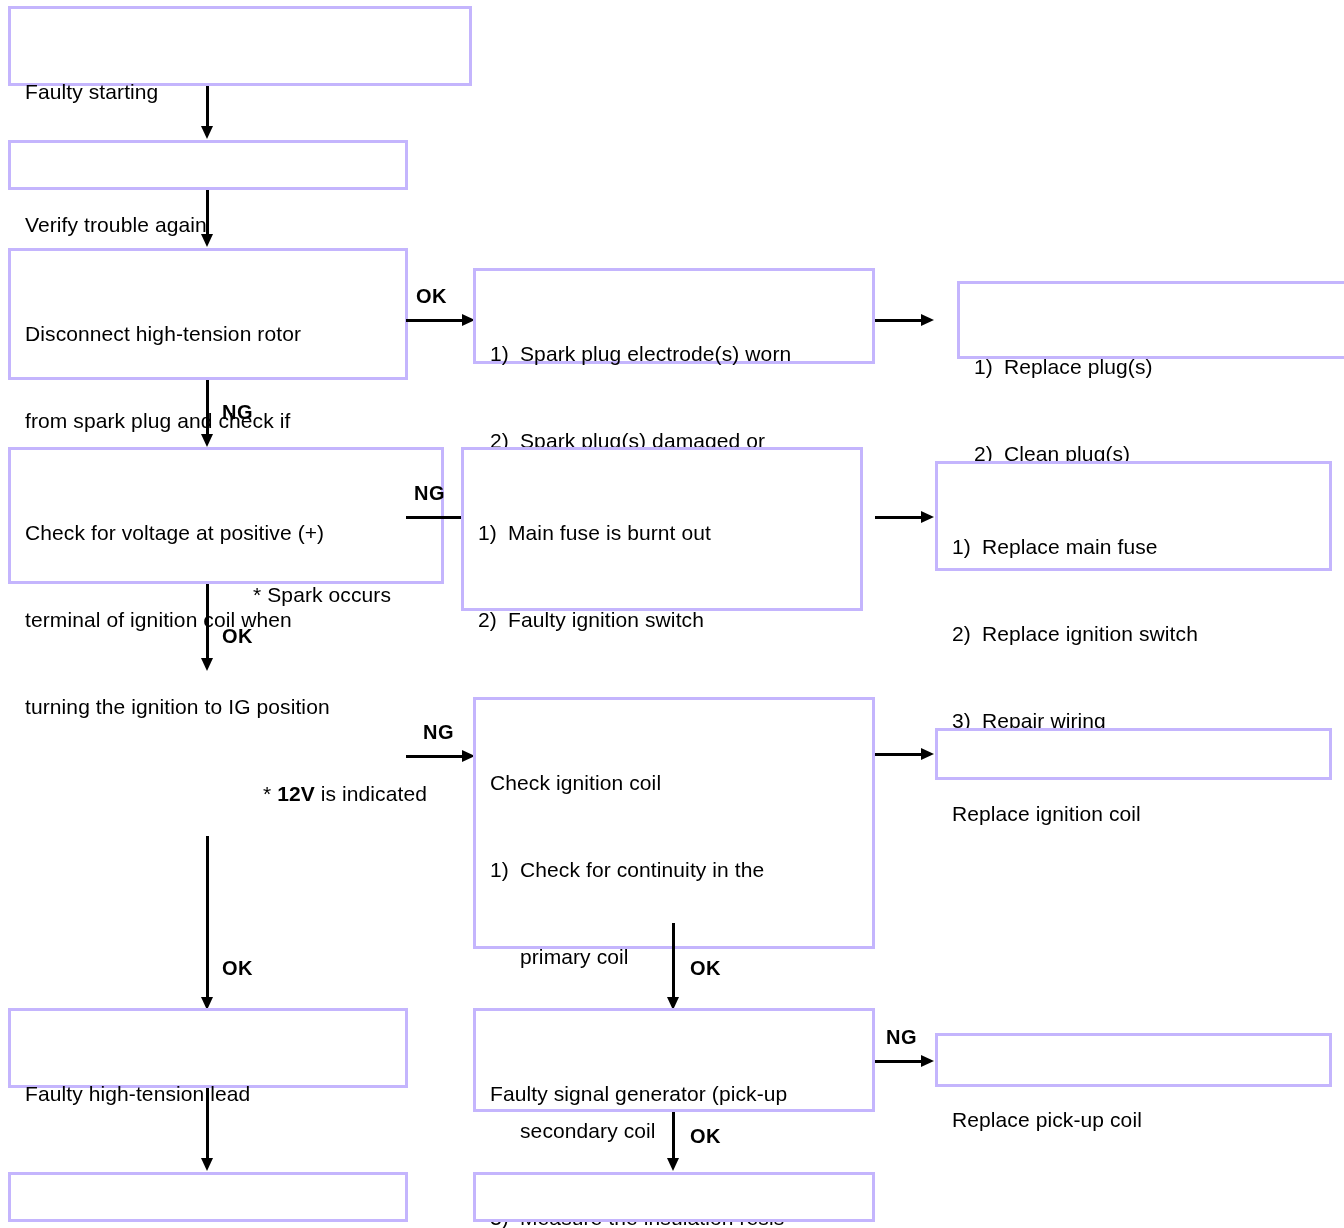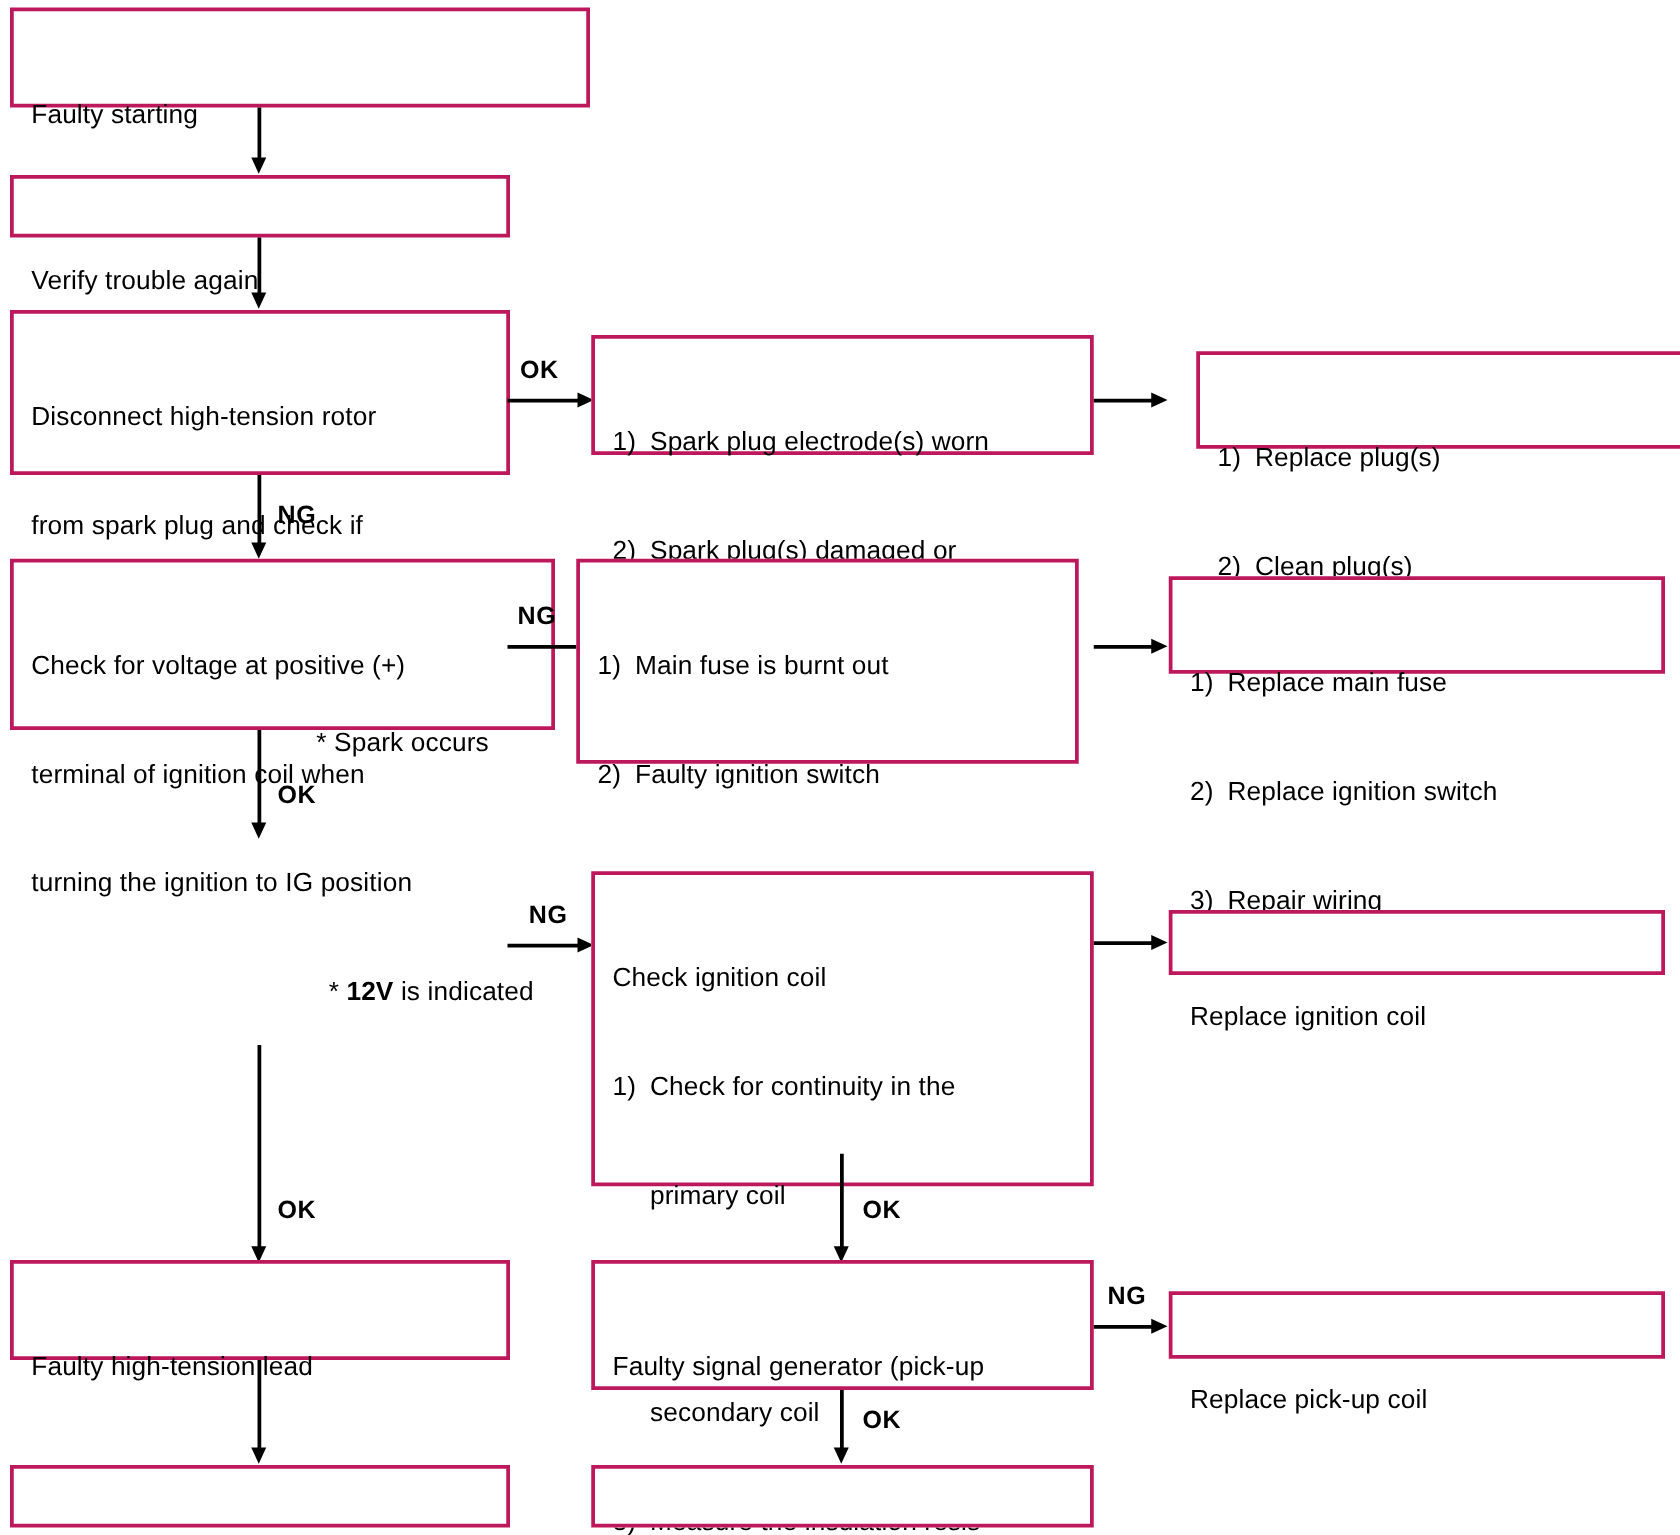--- a/index.html
+++ b/index.html
@@ -12,21 +12,21 @@
     width: 1344px;
     height: 1228px;
     background: #ffffff;
     font-family: "Liberation Sans", sans-serif;
     color: #000000;
     overflow: hidden;
   }
   .node {
     position: absolute;
     box-sizing: border-box;
-    border: 3px solid #be185d;
+    border: 3px solid #c4b5fd;
     background: #ffffff;
     padding: 10px 14px;
     font-size: 21px;
     line-height: 29px;
     white-space: pre;
     letter-spacing: 0.1px;
   }
   .node .ln { display: block; }
   .node .num {
     display: inline-block;
@@ -202,21 +202,21 @@
 
   <div class="node" style="left:473px; top:1172px; width:402px; height:50px; padding-top:9px;">
     
   </div>
 
   <div class="node" style="left:957px; top:281px; width:399px; height:78px;">
     <span class="ln"><span class="num">1)</span><span>Replace plug(s)</span></span>
     <span class="ln"><span class="num">2)</span><span>Clean plug(s)</span></span>
   </div>
 
-  <div class="node" style="left:935px; top:461px; width:397px; height:78px;">
+  <div class="node" style="left:935px; top:461px; width:397px; height:110px;">
     <span class="ln"><span class="num">1)</span><span>Replace main fuse</span></span>
     <span class="ln"><span class="num">2)</span><span>Replace ignition switch</span></span>
     <span class="ln"><span class="num">3)</span><span>Repair wiring</span></span>
   </div>
 
   <div class="node" style="left:935px; top:728px; width:397px; height:52px; padding-top:10px;">
     <span class="ln">Replace ignition coil</span>
   </div>
 
   <div class="node" style="left:935px; top:1033px; width:397px; height:54px; padding-top:11px;">

